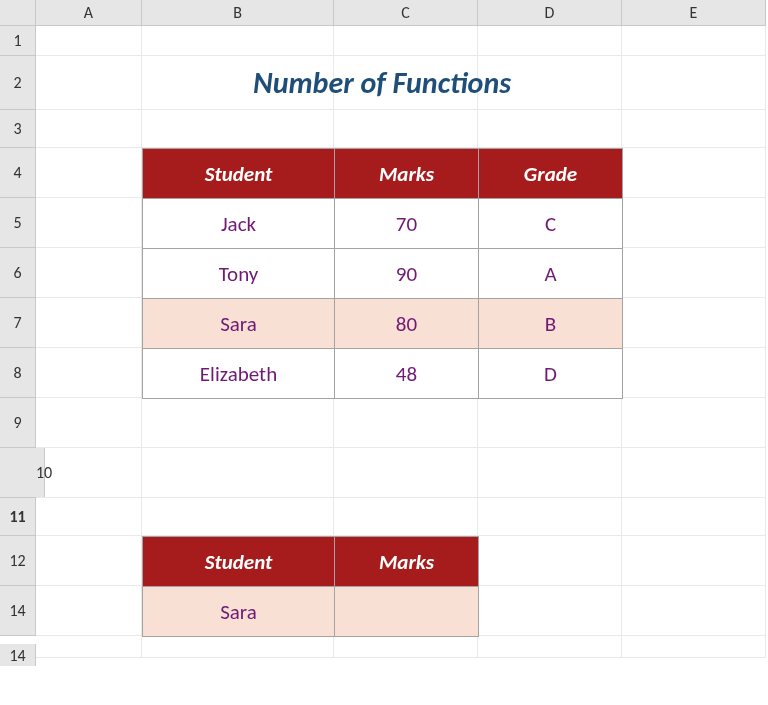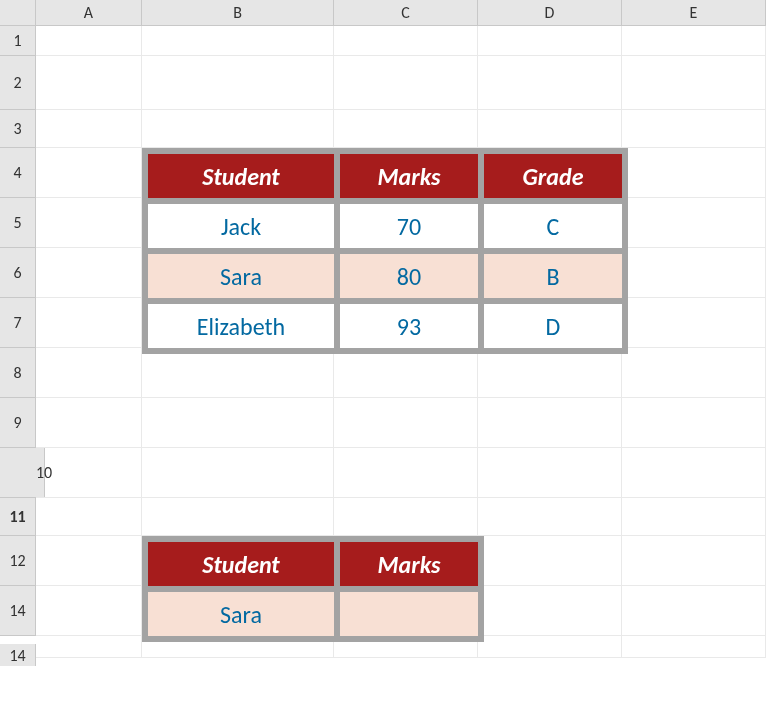--- a/index.html
+++ b/index.html
@@ -79,33 +79,33 @@
     color: #1f4e79;
     font-size: 30px;
     text-align: center;
   }
   
   .tbl {
     position: absolute;
     border-collapse: collapse;
   }
   .tbl th, .tbl td {
-    border: 6px solid #a3a3a3;
+    border: 1px solid #a3a3a3;
     text-align: center;
-    font-size: 24px;
+    font-size: 21px;
     vertical-align: middle;
   }
   .tbl th {
     background: #a61c1c;
     color: #fff;
     font-weight: bold;
     font-style: italic;
   }
   .tbl td {
-    color: #0369a1;
+    color: #701a75;
     background: #fff;
   }
   .tbl tr.alt td {
     background: #f8e0d4;
   }
   
   .row-h.partial { border-bottom: none; }
   
   .watermark {
     position: absolute;
@@ -245,43 +245,49 @@
       <div class="gcell" style="left: 298px; top: 560px; width: 144px; height: 50px;"></div>
       <div class="gcell" style="left: 442px; top: 560px; width: 144px; height: 50px;"></div>
       <div class="gcell" style="left: 586px; top: 560px; width: 144px; height: 50px;"></div>
       <div class="gcell" style="left: 0px; top: 610px; width: 106px; height: 22px;"></div>
       <div class="gcell" style="left: 106px; top: 610px; width: 192px; height: 22px;"></div>
       <div class="gcell" style="left: 298px; top: 610px; width: 144px; height: 22px;"></div>
       <div class="gcell" style="left: 442px; top: 610px; width: 144px; height: 22px;"></div>
       <div class="gcell" style="left: 586px; top: 610px; width: 144px; height: 22px;"></div>
     </div>
 
+  <div class="title" style="left: 142px; top: 56px; width: 480px; height: 54px; line-height: 54px;">Number of Functions</div>
 
   <table class="tbl" id="tbl1" style="left: 142px; top: 148px;">
     <thead>
       <tr>
         <th style="width: 192px; height: 50px;">Student</th>
         <th style="width: 144px; height: 50px;">Marks</th>
         <th style="width: 144px; height: 50px;">Grade</th>
       </tr>
     </thead>
     <tbody id="tbl1body">
         <tr>
           <td style="width: 192px; height: 50px;">Jack</td>
           <td style="width: 144px; height: 50px;">70</td>
           <td style="width: 144px; height: 50px;">C</td>
         </tr>
+        <tr>
+          <td style="width: 192px; height: 50px;">Tony</td>
+          <td style="width: 144px; height: 50px;">90</td>
+          <td style="width: 144px; height: 50px;">A</td>
+        </tr>
         <tr class="alt">
           <td style="width: 192px; height: 50px;">Sara</td>
           <td style="width: 144px; height: 50px;">80</td>
           <td style="width: 144px; height: 50px;">B</td>
         </tr>
         <tr>
           <td style="width: 192px; height: 50px;">Elizabeth</td>
-          <td style="width: 144px; height: 50px;">93</td>
+          <td style="width: 144px; height: 50px;">48</td>
           <td style="width: 144px; height: 50px;">D</td>
         </tr>
       </tbody>
   </table>
 
   <table class="tbl" id="tbl2" style="left: 142px; top: 536px;">
     <thead>
       <tr>
         <th style="width: 192px; height: 50px;">Student</th>
         <th style="width: 144px; height: 50px;">Marks</th>

